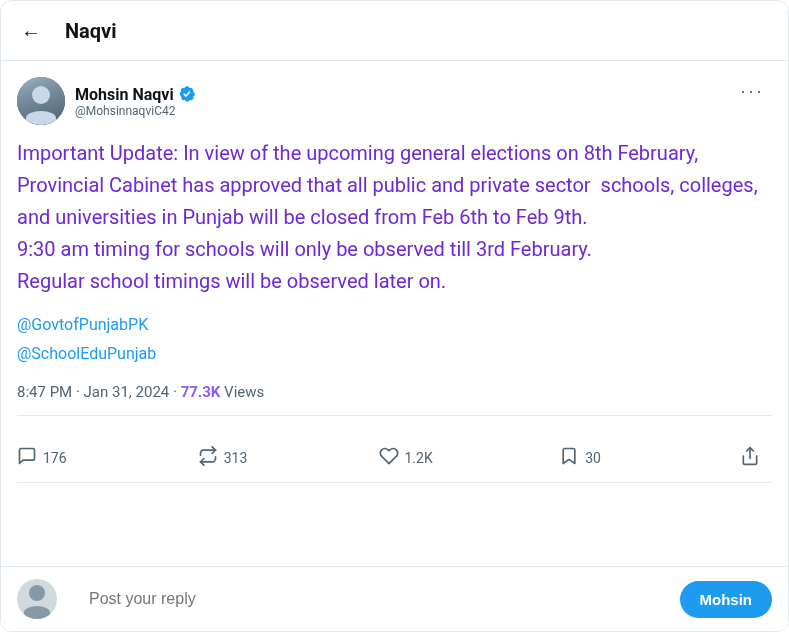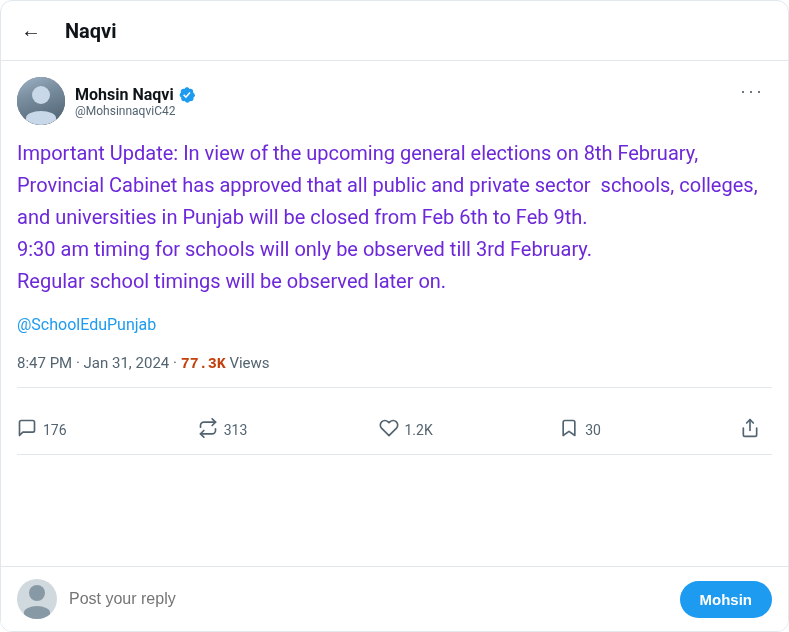--- a/index.html
+++ b/index.html
@@ -87,21 +87,21 @@
       position: relative;
     }
 
     .user-names {
       display: flex;
       flex-direction: column;
     }
 
     .display-name {
       display: flex;
-      align-items: flex-end;
+      align-items: flex-start;
       gap: 4px;
       font-size: 16px;
       font-weight: 700;
       color: #0f1419;
     }
 
     .verified-badge {
       color: #1d9bf0;
       font-size: 16px;
     }
@@ -145,22 +145,21 @@
     .meta-row {
       font-size: 15px;
       color: #536471;
       margin-bottom: 14px;
       padding-bottom: 14px;
       border-bottom: 1px solid #e1e8ed;
     }
 
     .meta-views {
       font-weight: 700;
-      color: #c2410c;
-      font-family: Liberation Mono, monospace;
+      color: #8b5cf6;
     }
 
     
     .stats-row {
       display: flex;
       align-items: center;
       gap: 0;
       padding: 12px 0;
       border-bottom: 1px solid #e1e8ed;
       margin-bottom: 0;
@@ -238,20 +237,21 @@
     }
 
     .reply-input {
       flex: 1;
       border: none;
       outline: none;
       font-size: 16px;
       color: #536471;
       background: transparent;
       cursor: text;
+      margin-left: 20px;
     }
 
     .reply-btn {
       background: #1d9bf0;
       color: #fff;
       border: none;
       border-radius: 999px;
       padding: 10px 20px;
       font-size: 15px;
       font-weight: 700;
@@ -301,20 +301,21 @@
       <button class="more-btn">···</button>
     </div>
 
     <div class="tweet-text">
       Important Update: In view of the upcoming general elections on 8th February, Provincial Cabinet has approved that all public and private sector &nbsp;schools, colleges, and universities in Punjab will be closed from Feb 6th to Feb 9th.<br>
       9:30 am timing for schools will only be observed till 3rd February.<br>
       Regular school timings will be observed later on.
     </div>
 
     <div class="tweet-mentions">
+      <a class="mention-link" href="#">@GovtofPunjabPK</a>
       <a class="mention-link" href="#">@SchoolEduPunjab</a>
     </div>
 
     <div class="meta-row">
       <span>8:47 PM · Jan 31, 2024 · </span><span class="meta-views">77.3K</span> <span>Views</span>
     </div>
 
     <div class="stats-row">
 
       <div class="stat-item">

